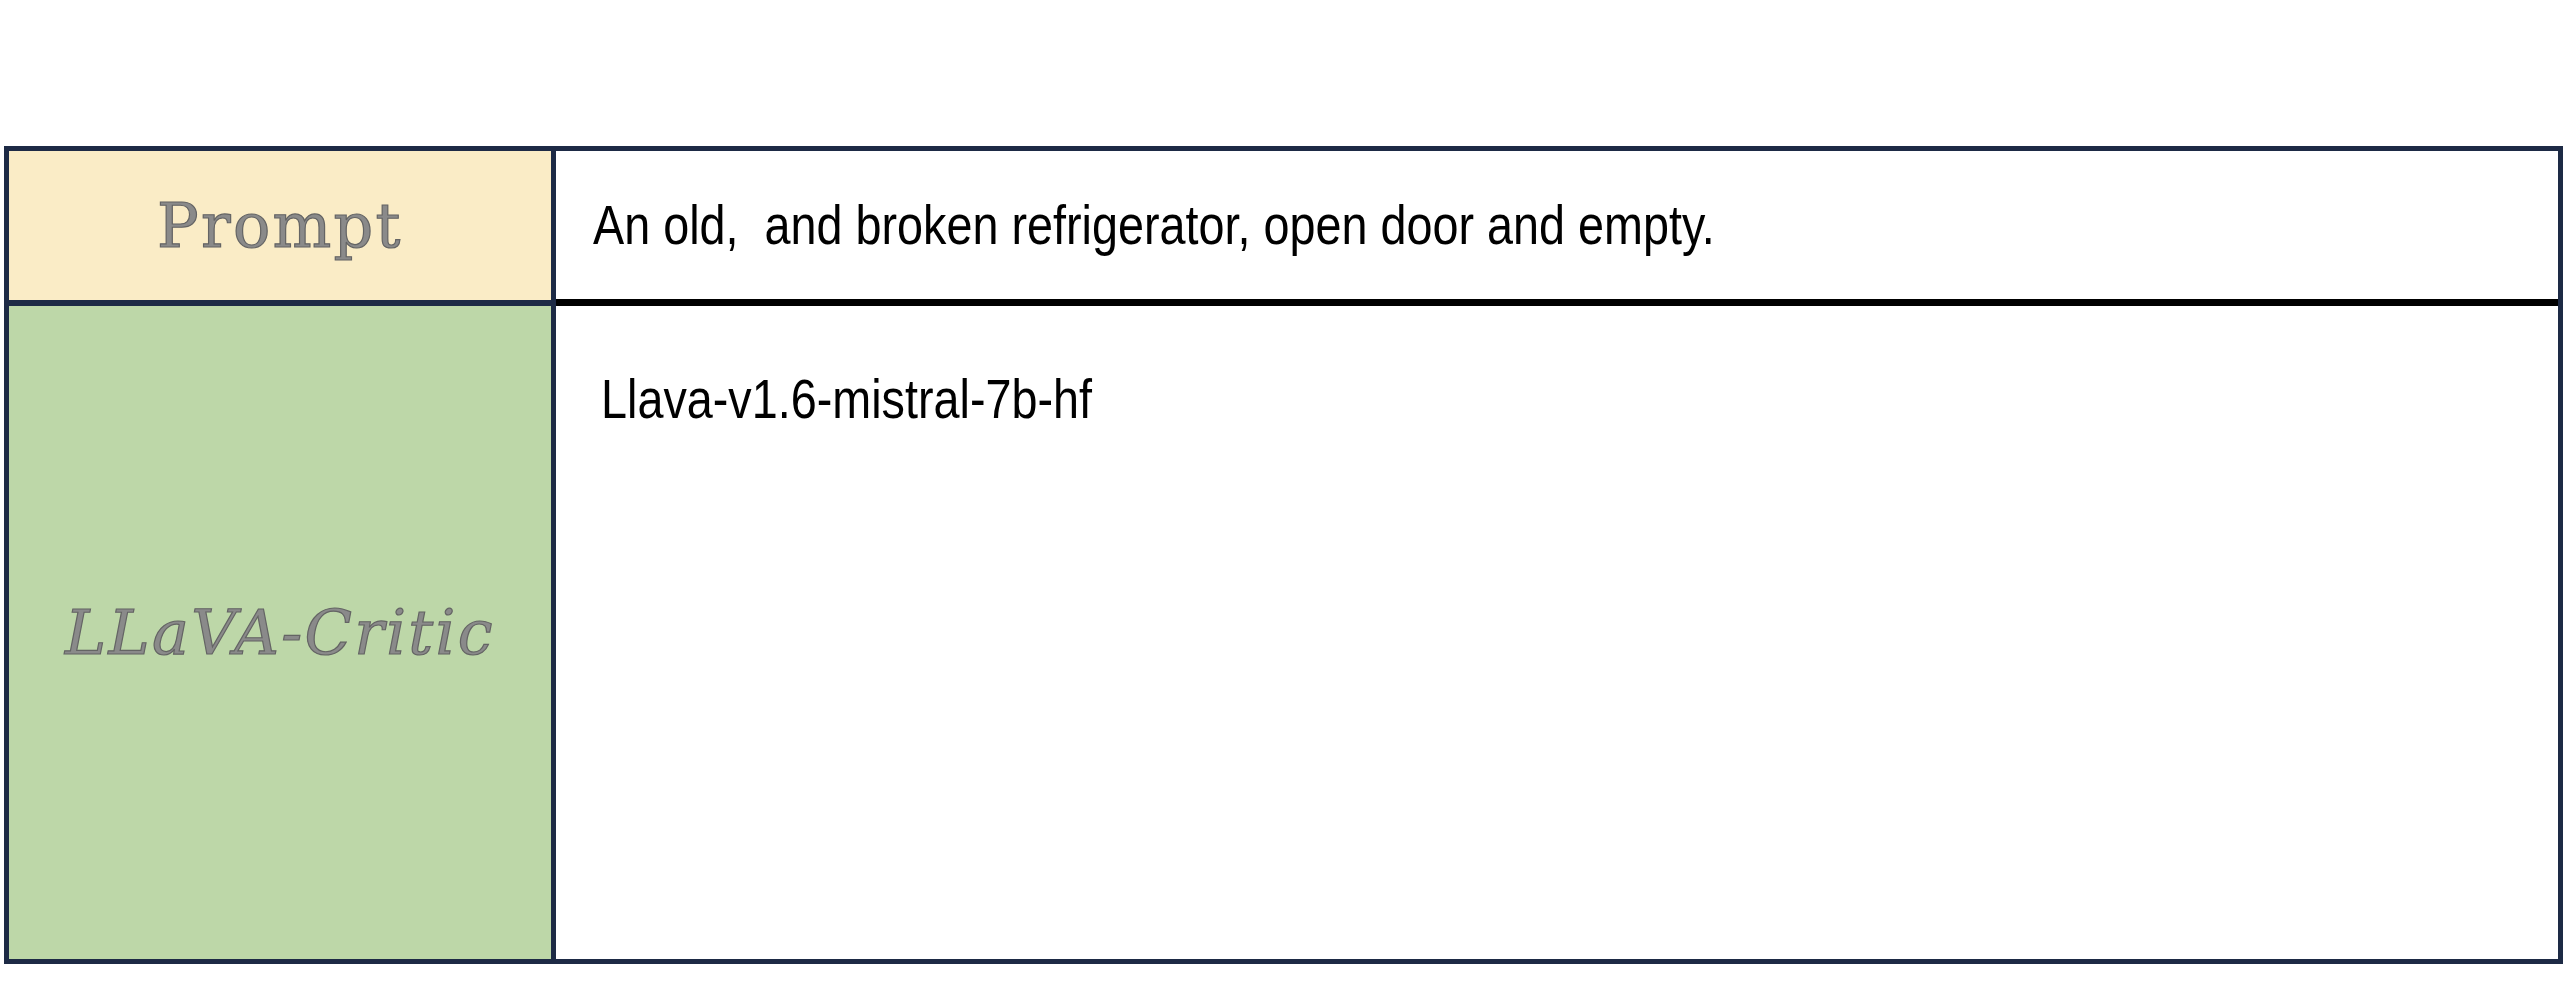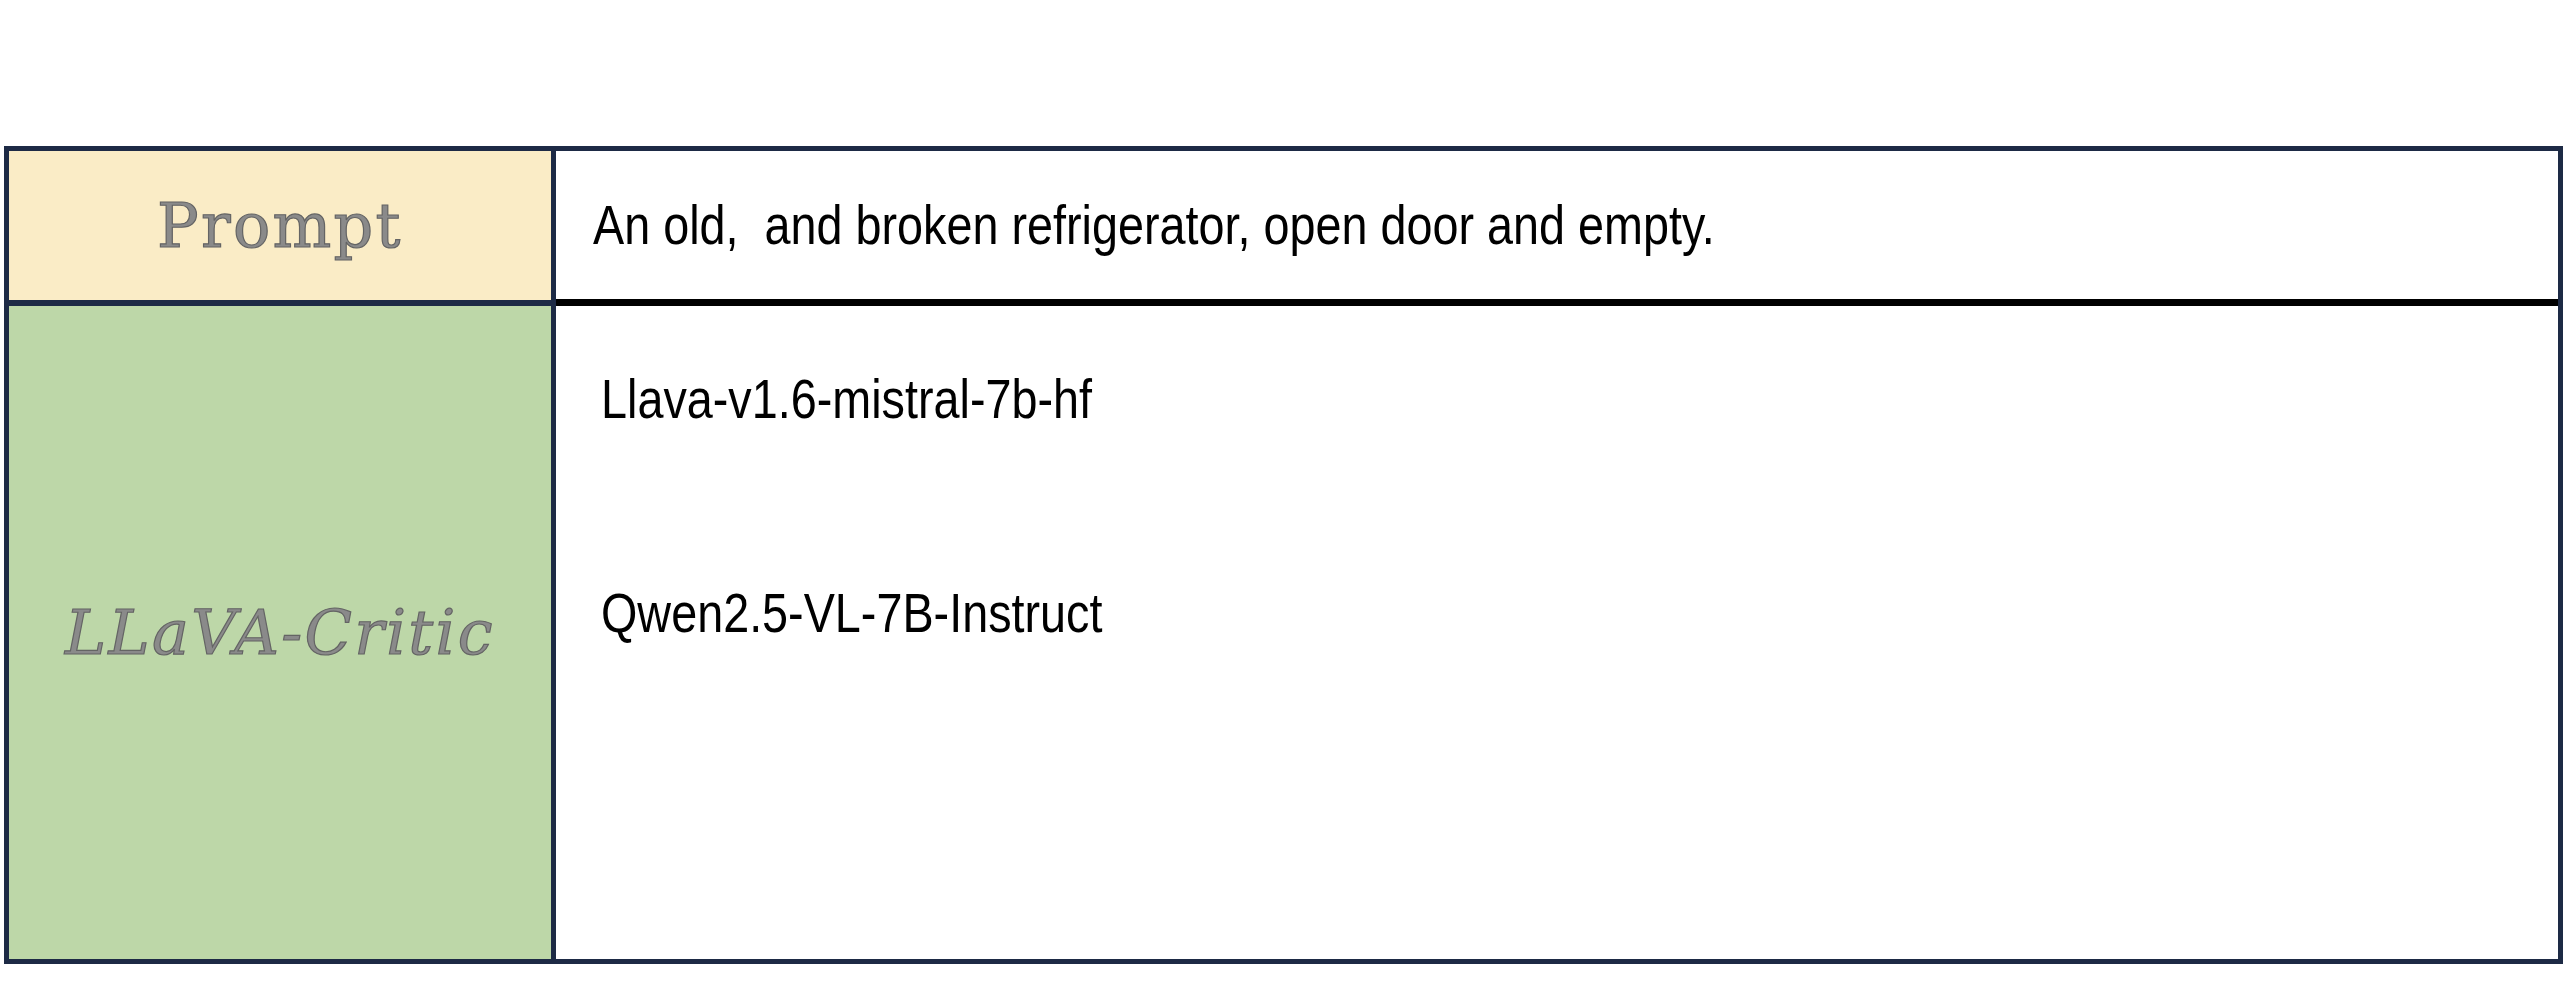--- a/index.html
+++ b/index.html
@@ -57,21 +57,21 @@
   }
   .prompt-content-cell {
     border-bottom: 7.7px solid #000000;
     display: flex;
     align-items: center;
     padding-left: 37px;
   }
   .critic-content-cell {
     padding: 57px 23px 0 45px;
     display: flex;
-    flex-direction: column;
+    flex-direction: row;
   }
   .body-text {
     font-size: 55px;
     line-height: 72px;
     color: #000000;
     white-space: pre;
   }
   .condensed {
     transform: scaleX(0.85);
     transform-origin: left center;
@@ -115,21 +115,18 @@
       <div class="critique-row">
         <div class="model-name">
           <div class="body-text condensed">Llava-v1.6-mistral-7b-hf</div>
         </div>
       </div>
 
       <div class="critique-row">
       </div>
 
       <div class="critique-row">
-        <div class="model-name">
-          <div class="body-text condensed">Qwen2.5-VL-7B-Instruct</div>
-        </div>
       </div>
 
     </div>
   </div>
 </div>
 
 
 </body></html>

